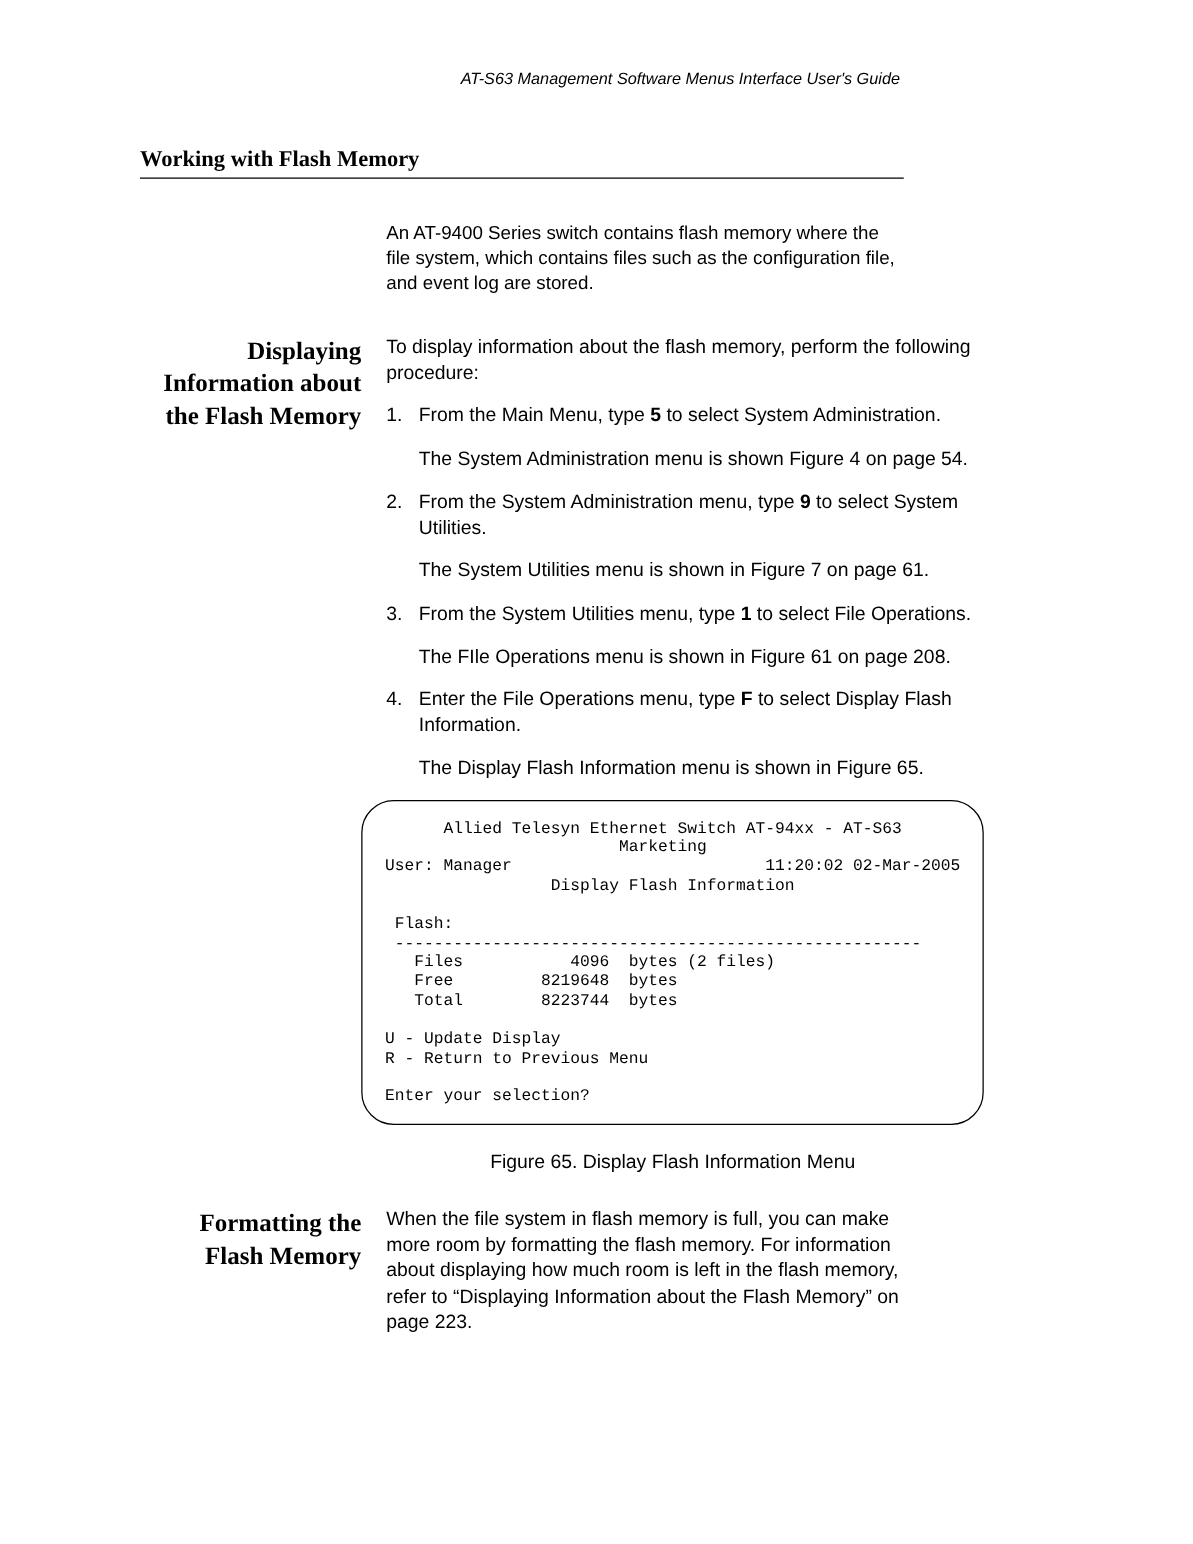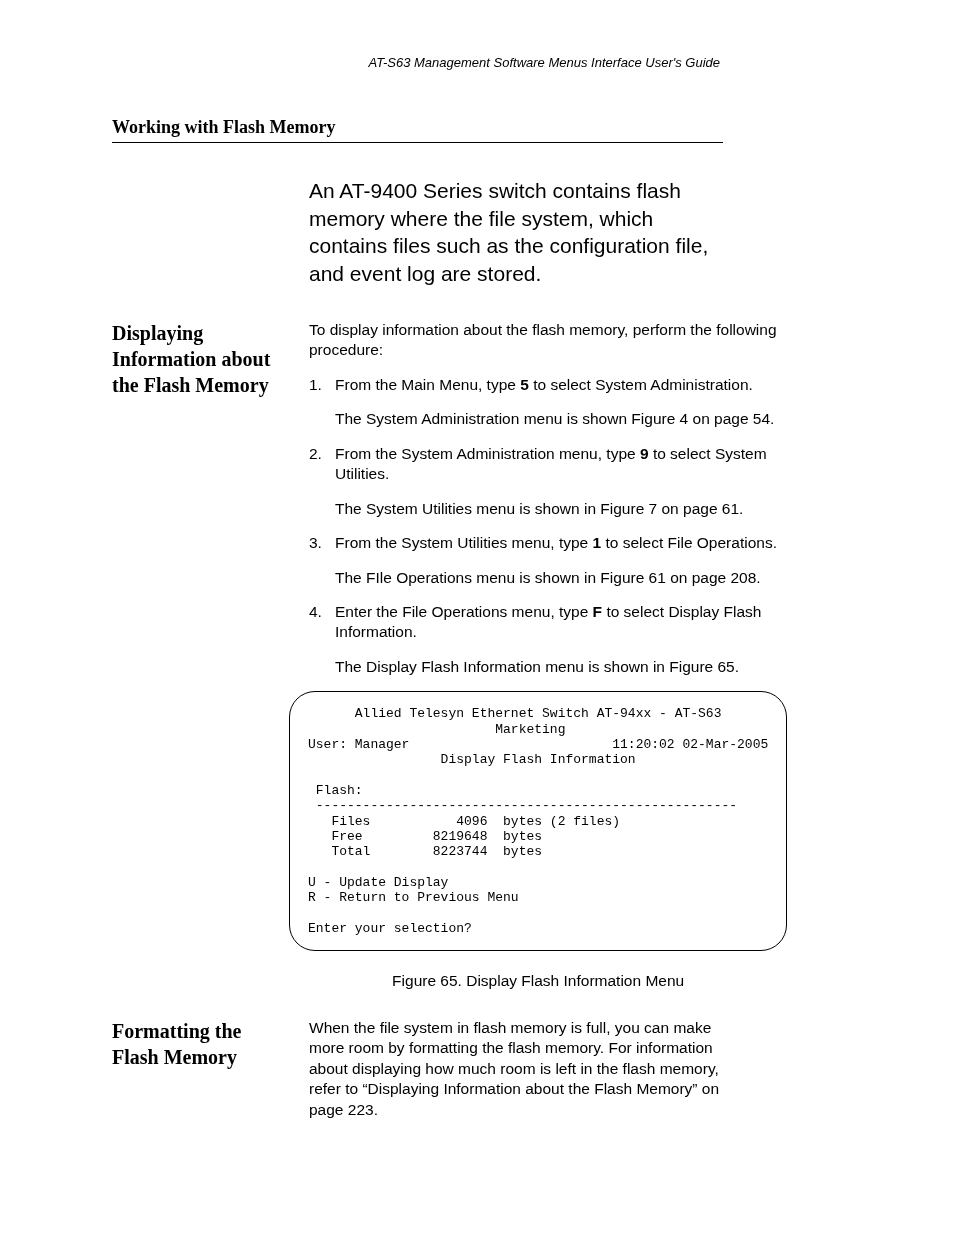--- a/index.html
+++ b/index.html
@@ -36,37 +36,38 @@
     padding-bottom: 4px;
     margin-bottom: 34px;
   }
   .content-row {
     display: flex;
     align-items: flex-start;
   }
   .side-heading-col {
     width: 197px;
     flex: 0 0 197px;
+    text-align: right;
     padding-right: 20px;
     box-sizing: border-box;
   }
   .side-heading {
     font-family: "Times New Roman", Times, serif;
     font-weight: bold;
     font-size: 20px;
     line-height: 1.3;
   }
   .body-col {
     flex: 1;
     font-size: 15.5px;
     line-height: 1.32;
   }
   .intro-block {
     margin-left: 197px;
-    font-size: 21px;
+    font-size: 15px;
     line-height: 1.32;
     margin-bottom: 32px;
   }
   .p { margin: 0 0 14px 0; }
   .ol { margin: 0; padding: 0; list-style: none; }
   .li {
     display: flex;
     margin-bottom: 14px;
   }
   .li-num {

